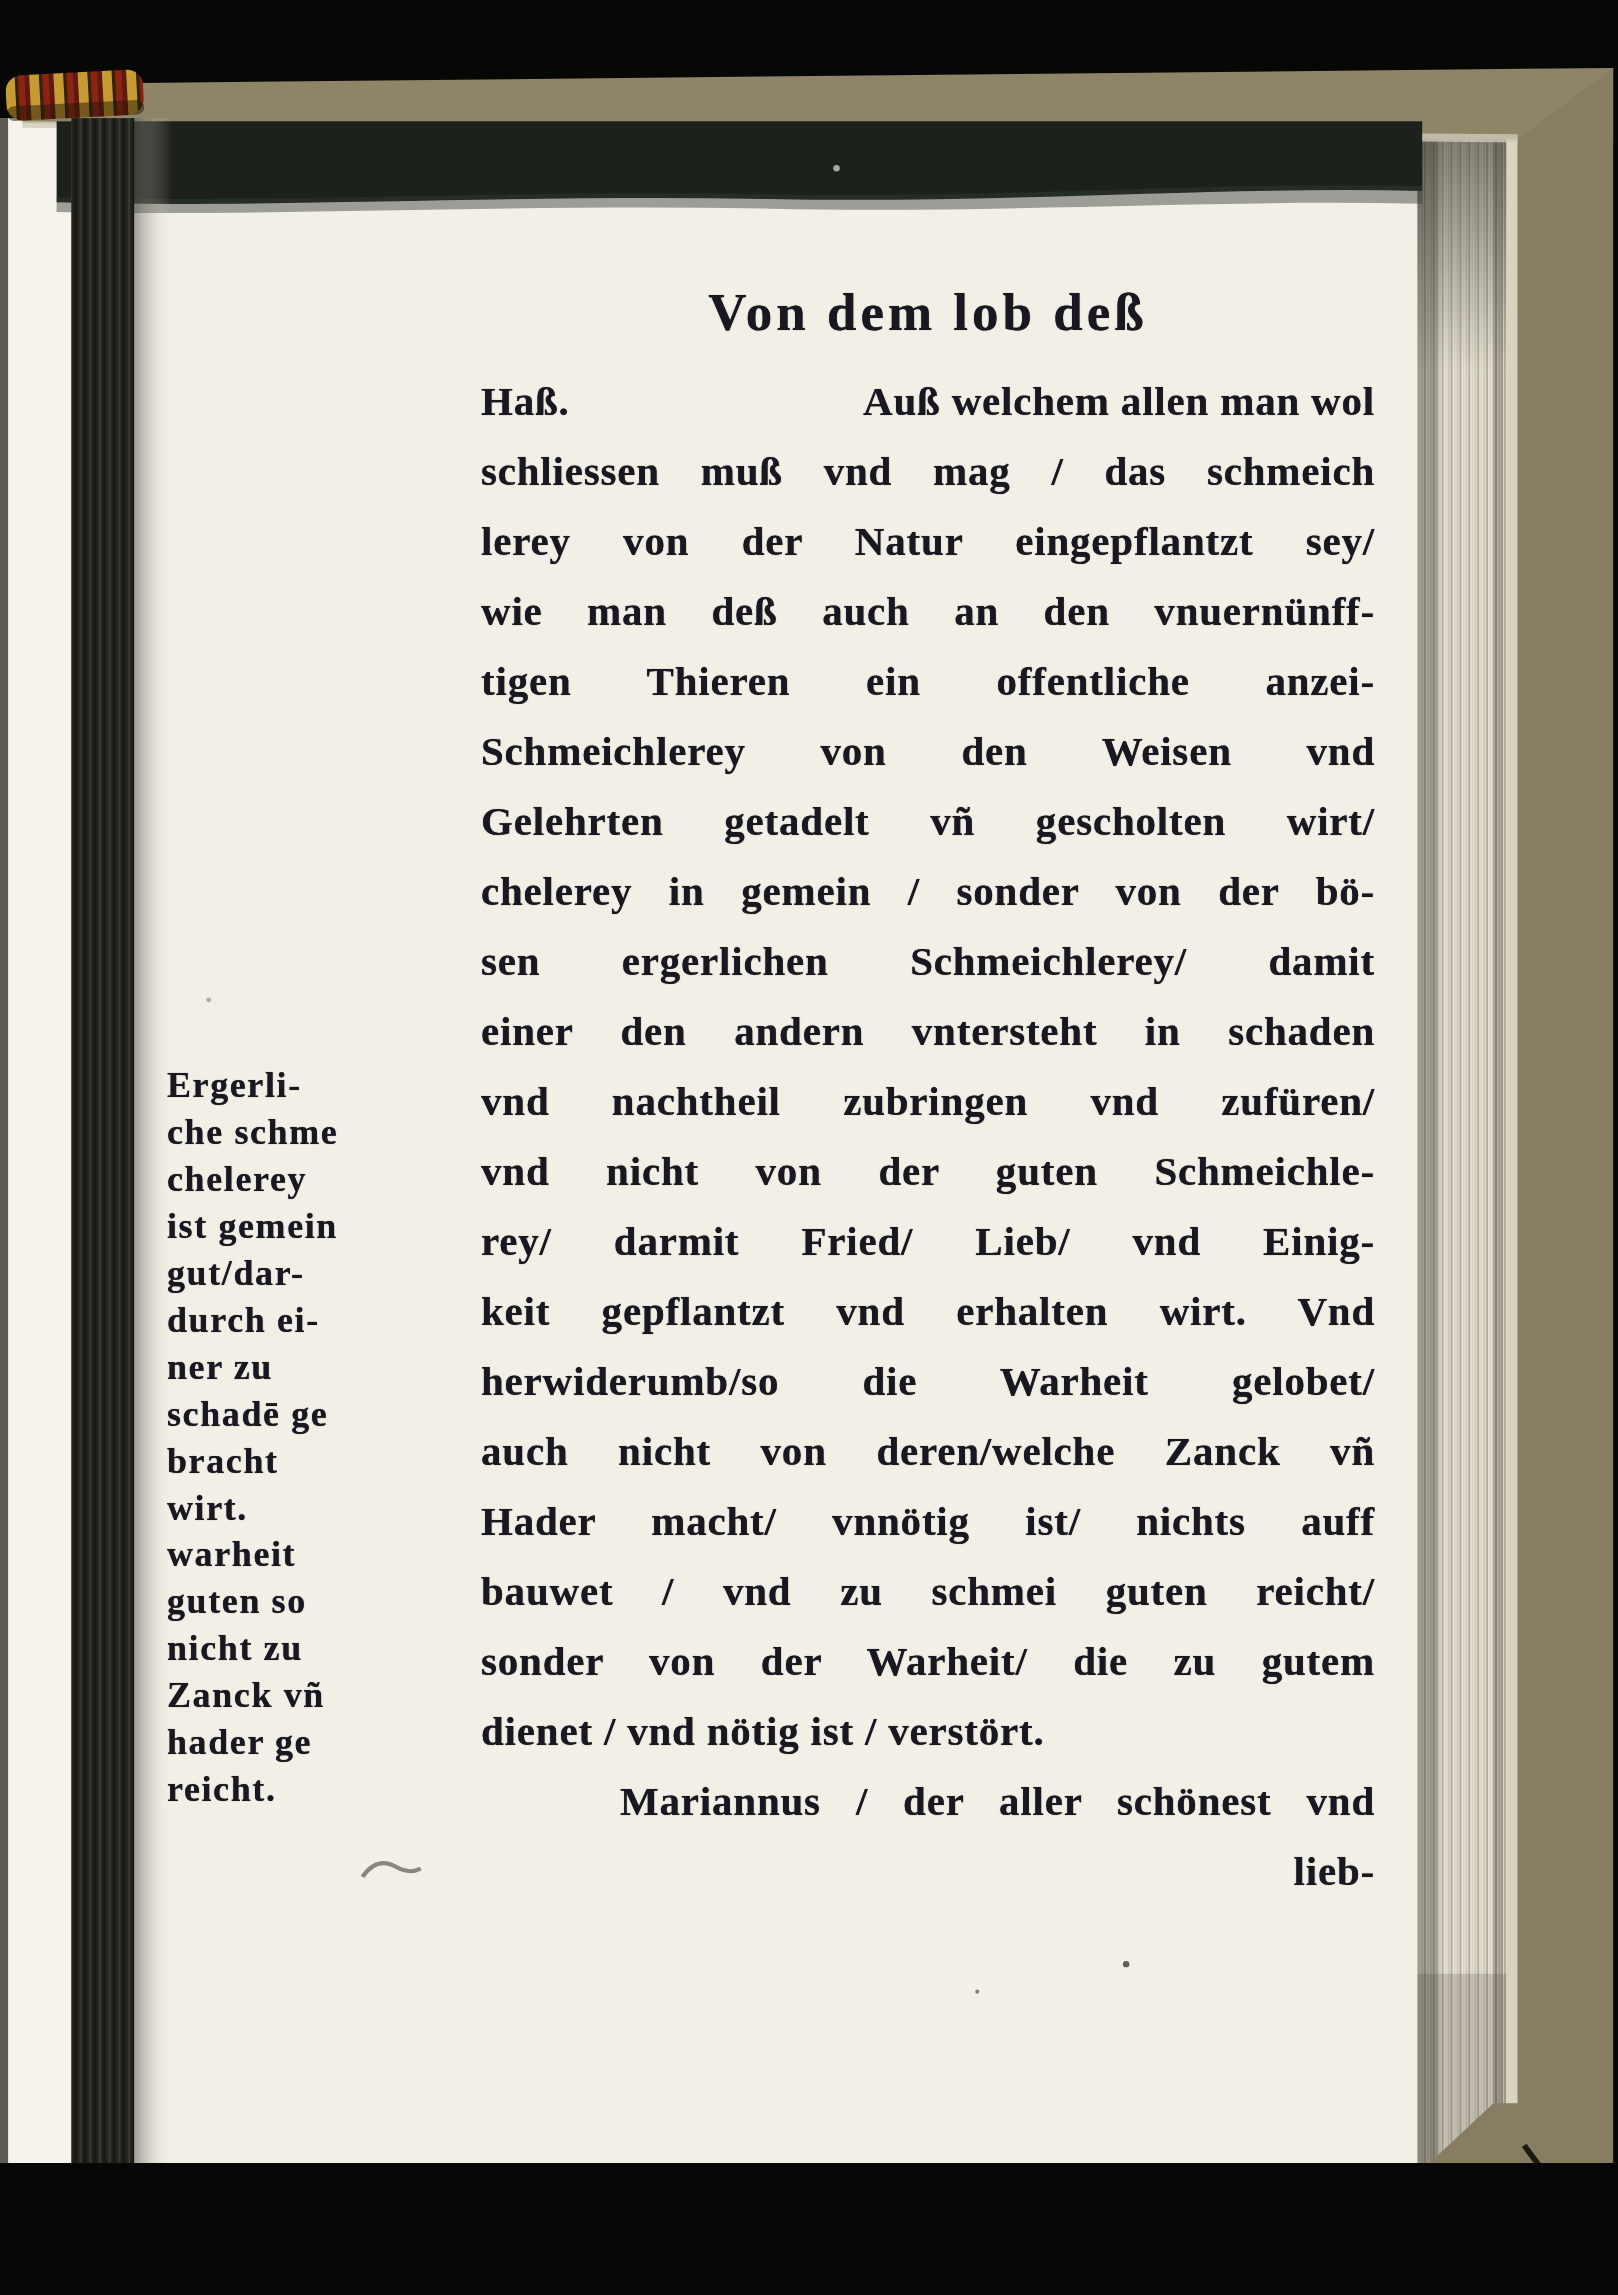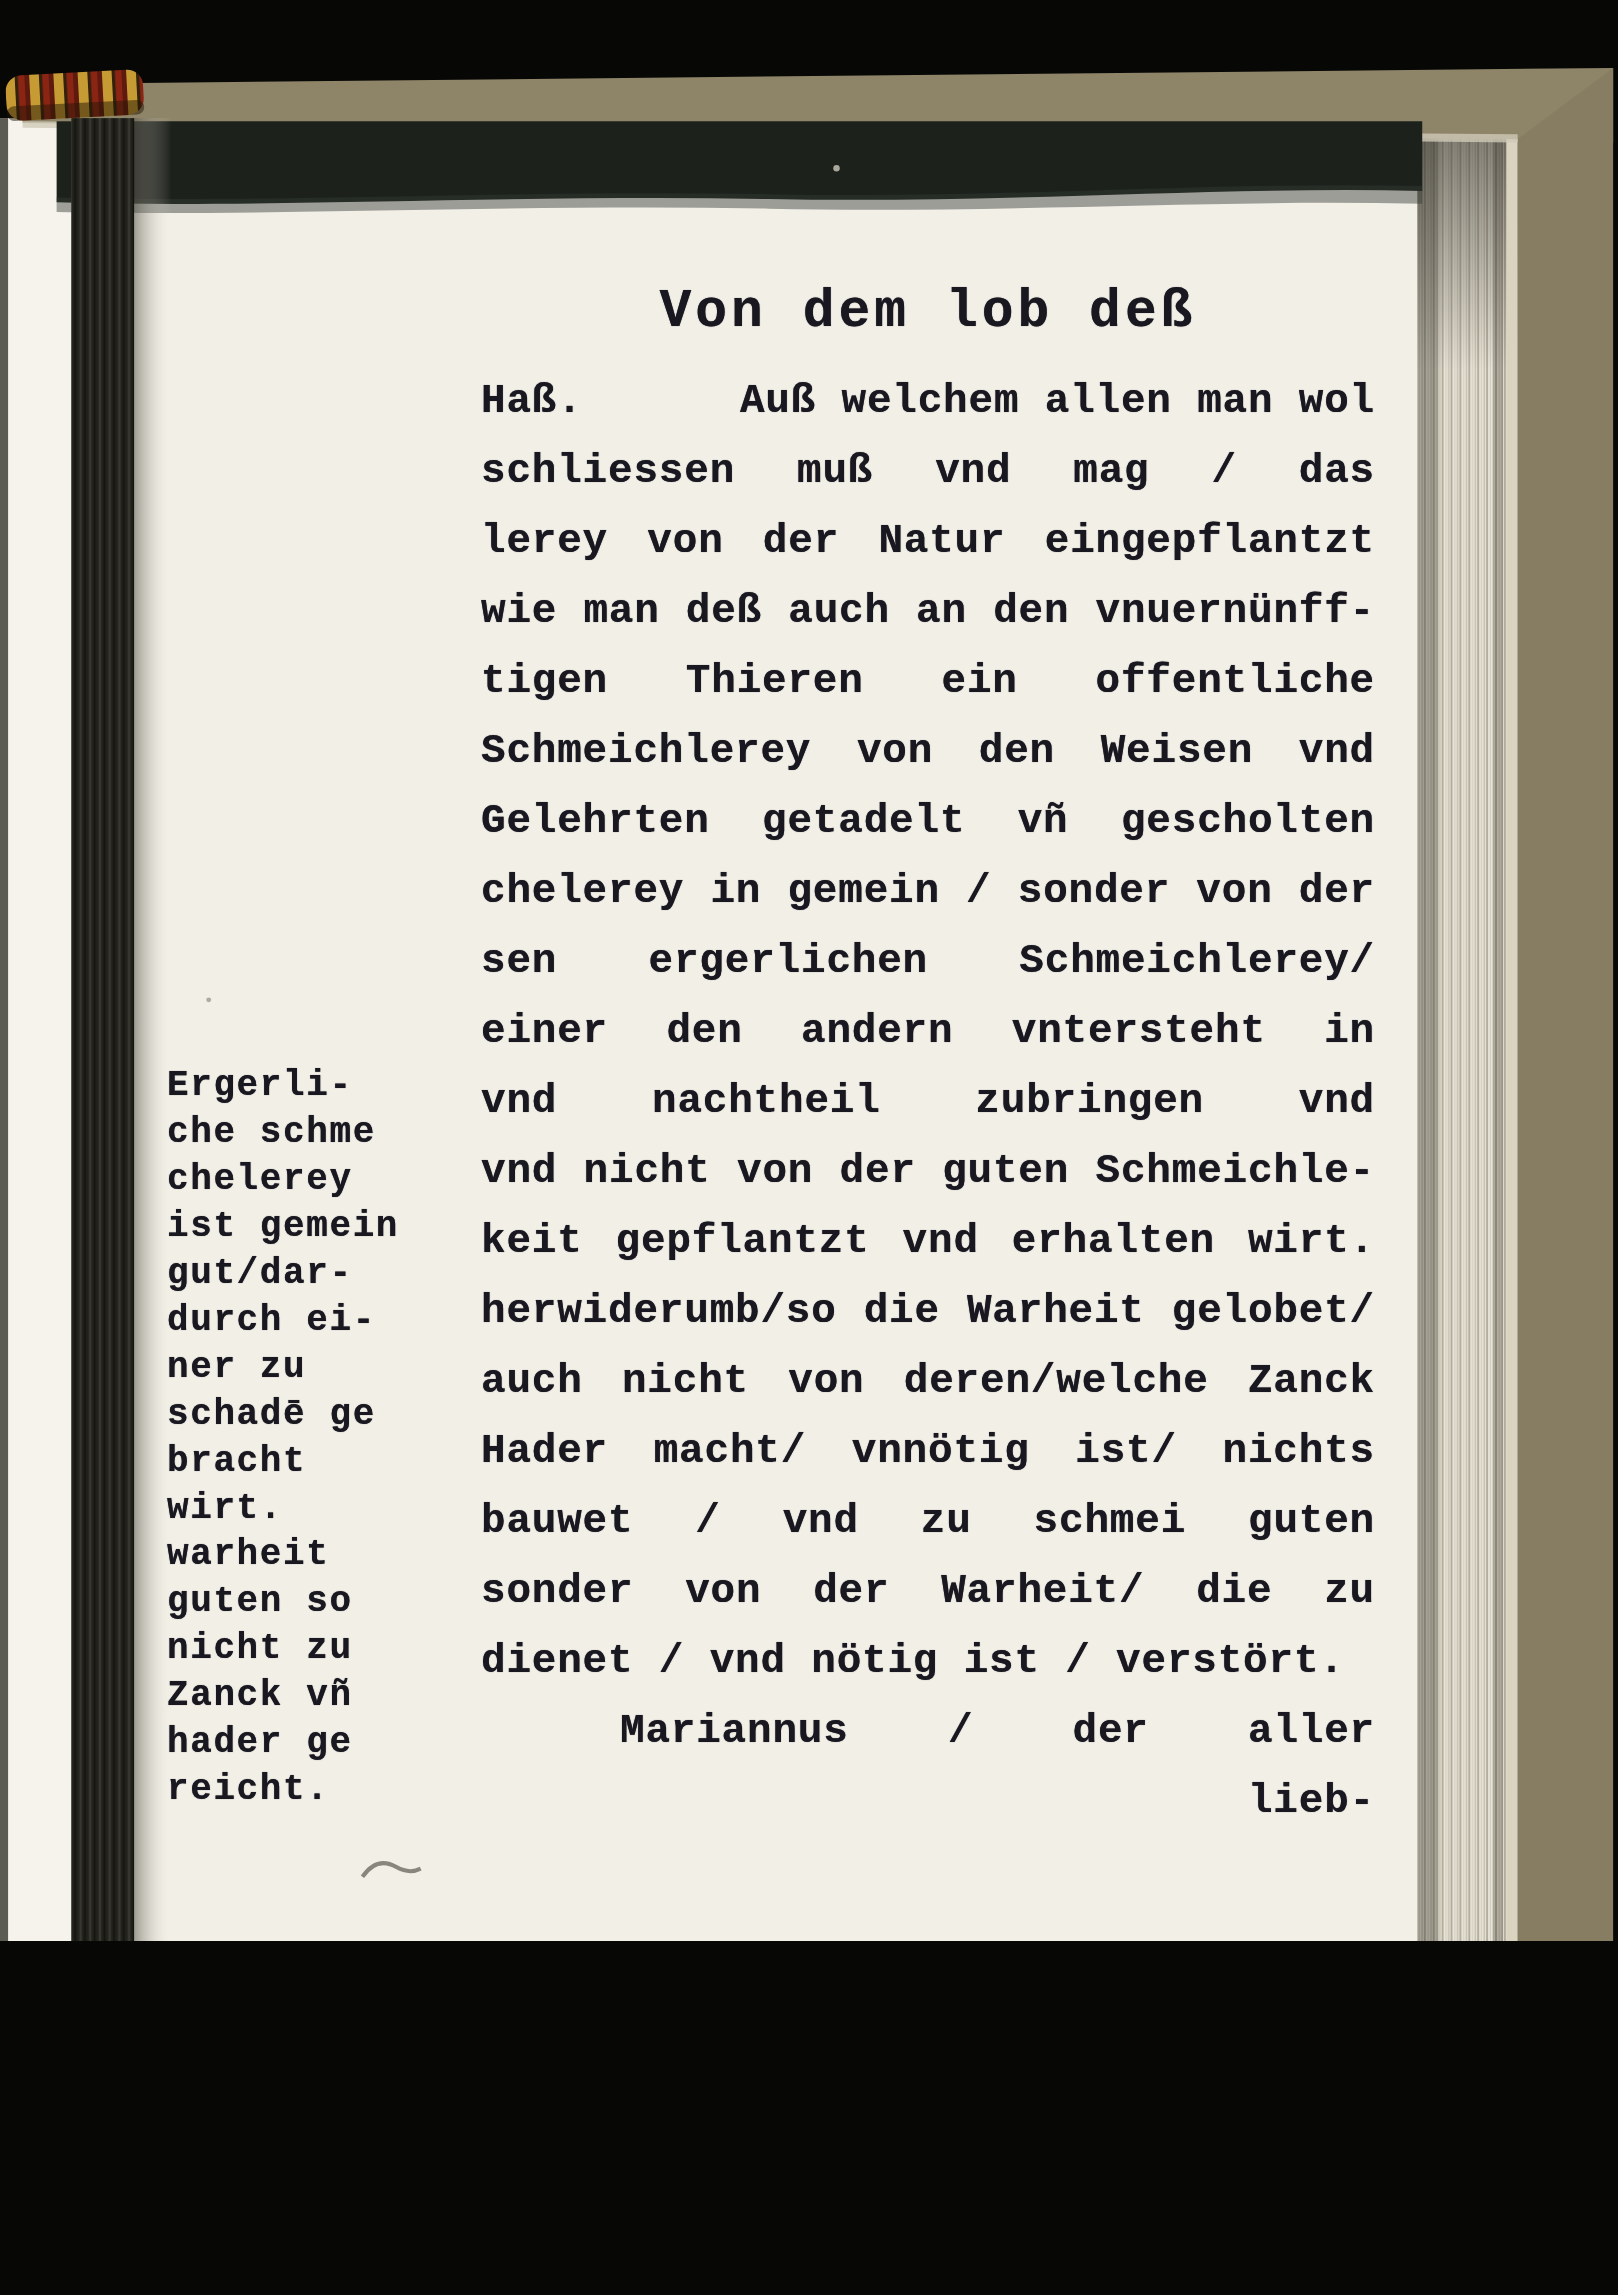--- a/index.html
+++ b/index.html
@@ -1,17 +1,17 @@
 <!DOCTYPE html>
 <html style="font-size:13px"><head>
 <meta charset="utf-8">
 <style>
   html,body{margin:0;padding:0;background:#070706;}
-  .canvas{position:relative;width:1618px;height:1941px;background:#4d7c0f;overflow:hidden;
-          font-family:Liberation Mono, monospace;}
+  .canvas{position:relative;width:1618px;height:2163px;background:#4d7c0f;overflow:hidden;
+          font-family:Liberation Serif, serif;}
   .art{position:absolute;left:0;top:0;width:1618px;height:2295px;}
   .ink{color:#191820;font-weight:700;text-shadow:0 0 0.8px rgba(22,21,30,0.85);}
   .header{position:absolute;left:481px;top:282px;width:894px;text-align:center;
           font-size:53px;letter-spacing:4px;}
   .body{position:absolute;left:481px;top:366px;width:894px;font-size:41px;}
   .bline{height:70px;line-height:70px;overflow:hidden;white-space:nowrap;letter-spacing:0.8px;}
   .j{white-space:normal;text-align:justify;text-align-last:justify;}
   .j::after{content:"";display:inline-block;width:100%;height:0;}
   .flexline{display:flex;justify-content:space-between;gap:48px;}
   .para{padding-left:139px;}
@@ -106,20 +106,21 @@
         <div class="bline j">lerey von der Natur eingepflantzt sey/</div>
         <div class="bline j">wie man deß auch an den vnuernünff-</div>
         <div class="bline j">tigen Thieren ein offentliche anzei-</div>
         <div class="bline j">Schmeichlerey von den Weisen vnd</div>
         <div class="bline j">Gelehrten getadelt vñ gescholten wirt/</div>
         <div class="bline j">chelerey in gemein / sonder von der bö-</div>
         <div class="bline j">sen ergerlichen Schmeichlerey/ damit</div>
         <div class="bline j">einer den andern vntersteht in schaden</div>
         <div class="bline j">vnd nachtheil zubringen vnd zufüren/</div>
         <div class="bline j">vnd nicht von der guten Schmeichle-</div>
+        <div class="bline j">rey/ darmit Fried/ Lieb/ vnd Einig-</div>
         <div class="bline j">keit gepflantzt vnd erhalten wirt. Vnd</div>
         <div class="bline j">herwiderumb/so die Warheit gelobet/</div>
         <div class="bline j">auch nicht von deren/welche Zanck vñ</div>
         <div class="bline j">Hader macht/ vnnötig ist/ nichts auff</div>
         <div class="bline j">bauwet / vnd zu schmei guten reicht/</div>
         <div class="bline j">sonder von der Warheit/ die zu gutem</div>
       </div>
     <div class="bline">dienet / vnd nötig ist / verstört.</div>
     <div class="bline j para">Mariannus / der aller schönest vnd</div>
     <div class="bline catch">lieb-</div>

